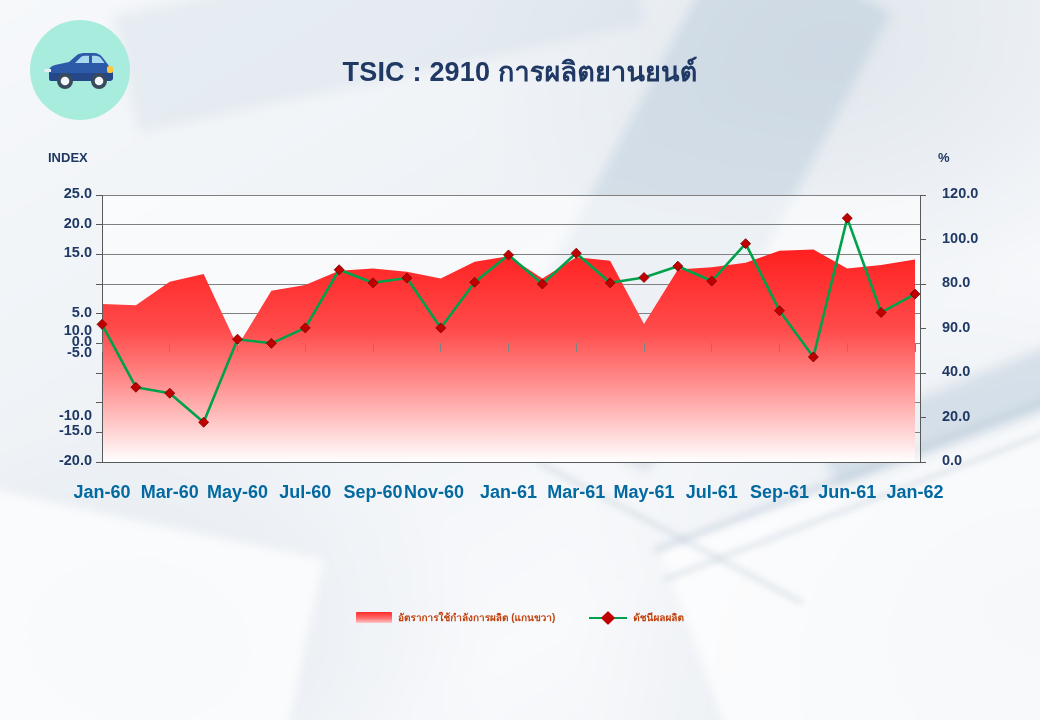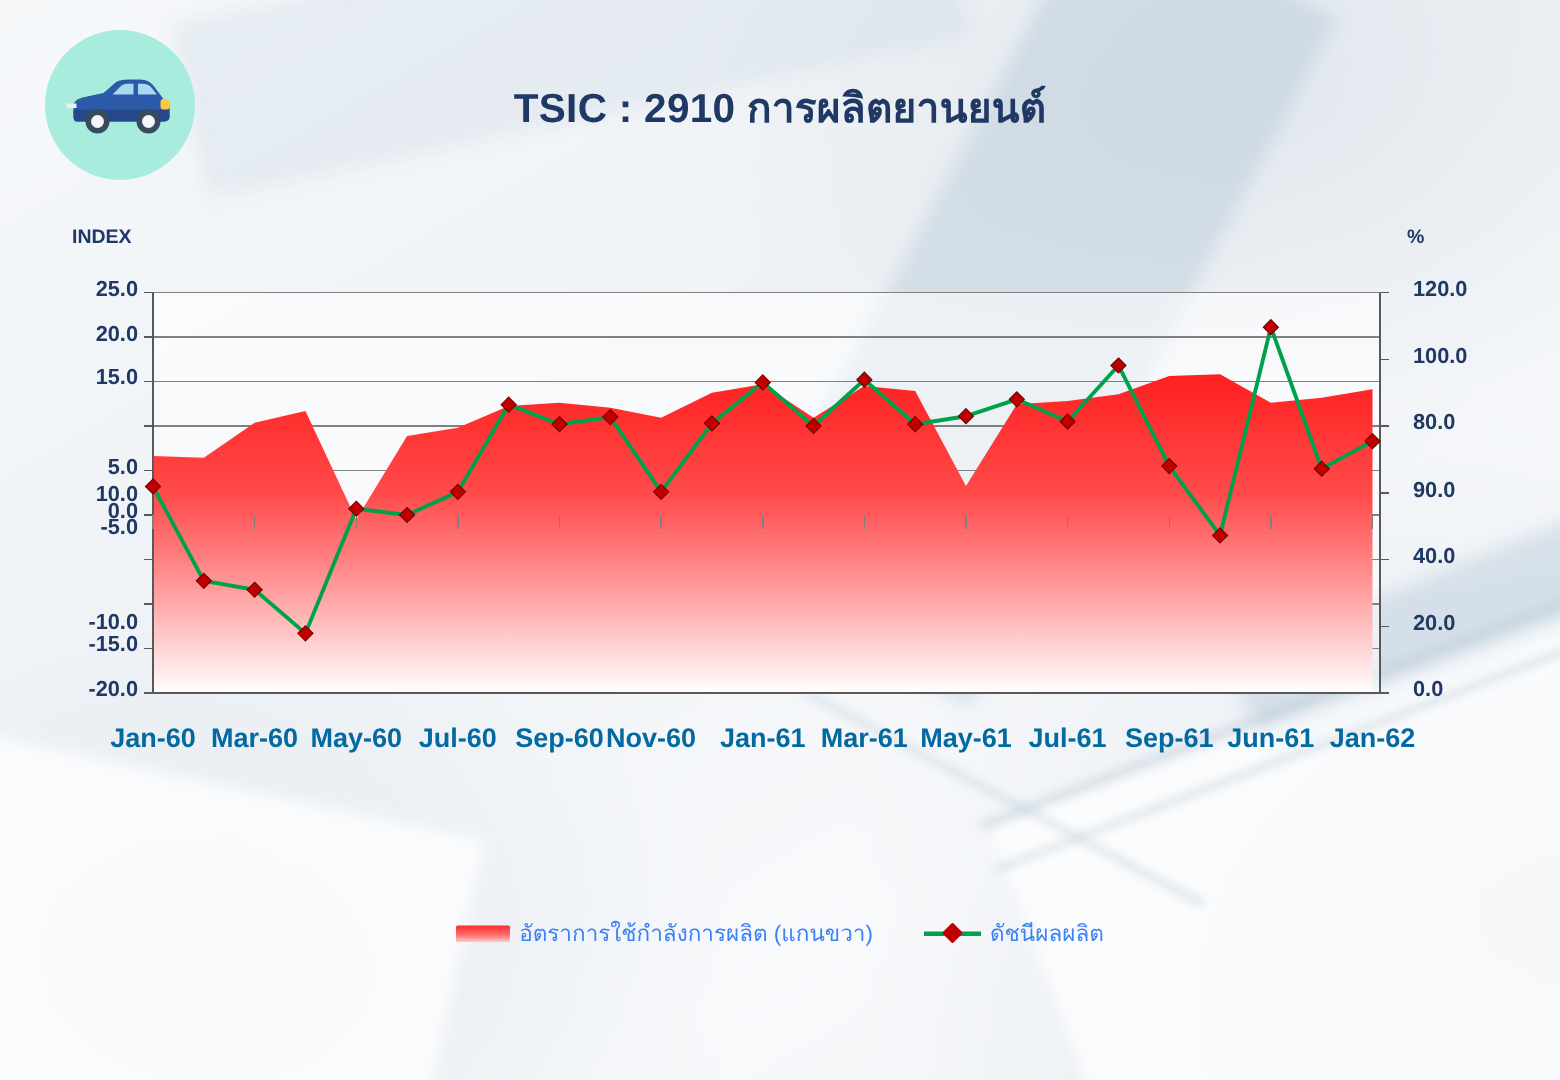--- a/index.html
+++ b/index.html
@@ -48,21 +48,21 @@
   .xlabel{
     position:absolute;z-index:3;font-size:18px;font-weight:bold;color:#0369a1;
     white-space:nowrap;transform:translateX(-50%);text-align:center;
   }
   
   #legend{
     position:absolute;left:0;right:0;top:610px;z-index:3;
     display:flex;align-items:center;justify-content:center;gap:34px;
   }
   .leg-item{display:flex;align-items:center;gap:6px;}
-  .leg-label{font-size:15px;font-weight:normal;color:#3b82f6;white-space:nowrap;}
+  .leg-label{font-size:10px;font-weight:bold;color:#c2410c;white-space:nowrap;}
   .swatch-area{
     width:36px;height:11px;border-radius:1px;
     background:linear-gradient(180deg,#ff2a2a 0%,#ff6b6b 55%,#ffc9c9 100%);
   }
   .swatch-line{position:relative;width:38px;height:12px;}
   .swatch-line .ln{
     position:absolute;left:0;top:5px;width:38px;height:2.6px;background:#00a14b;
   }
   .swatch-line .dm{
     position:absolute;left:14px;top:1px;width:10px;height:10px;background:#c00000;

